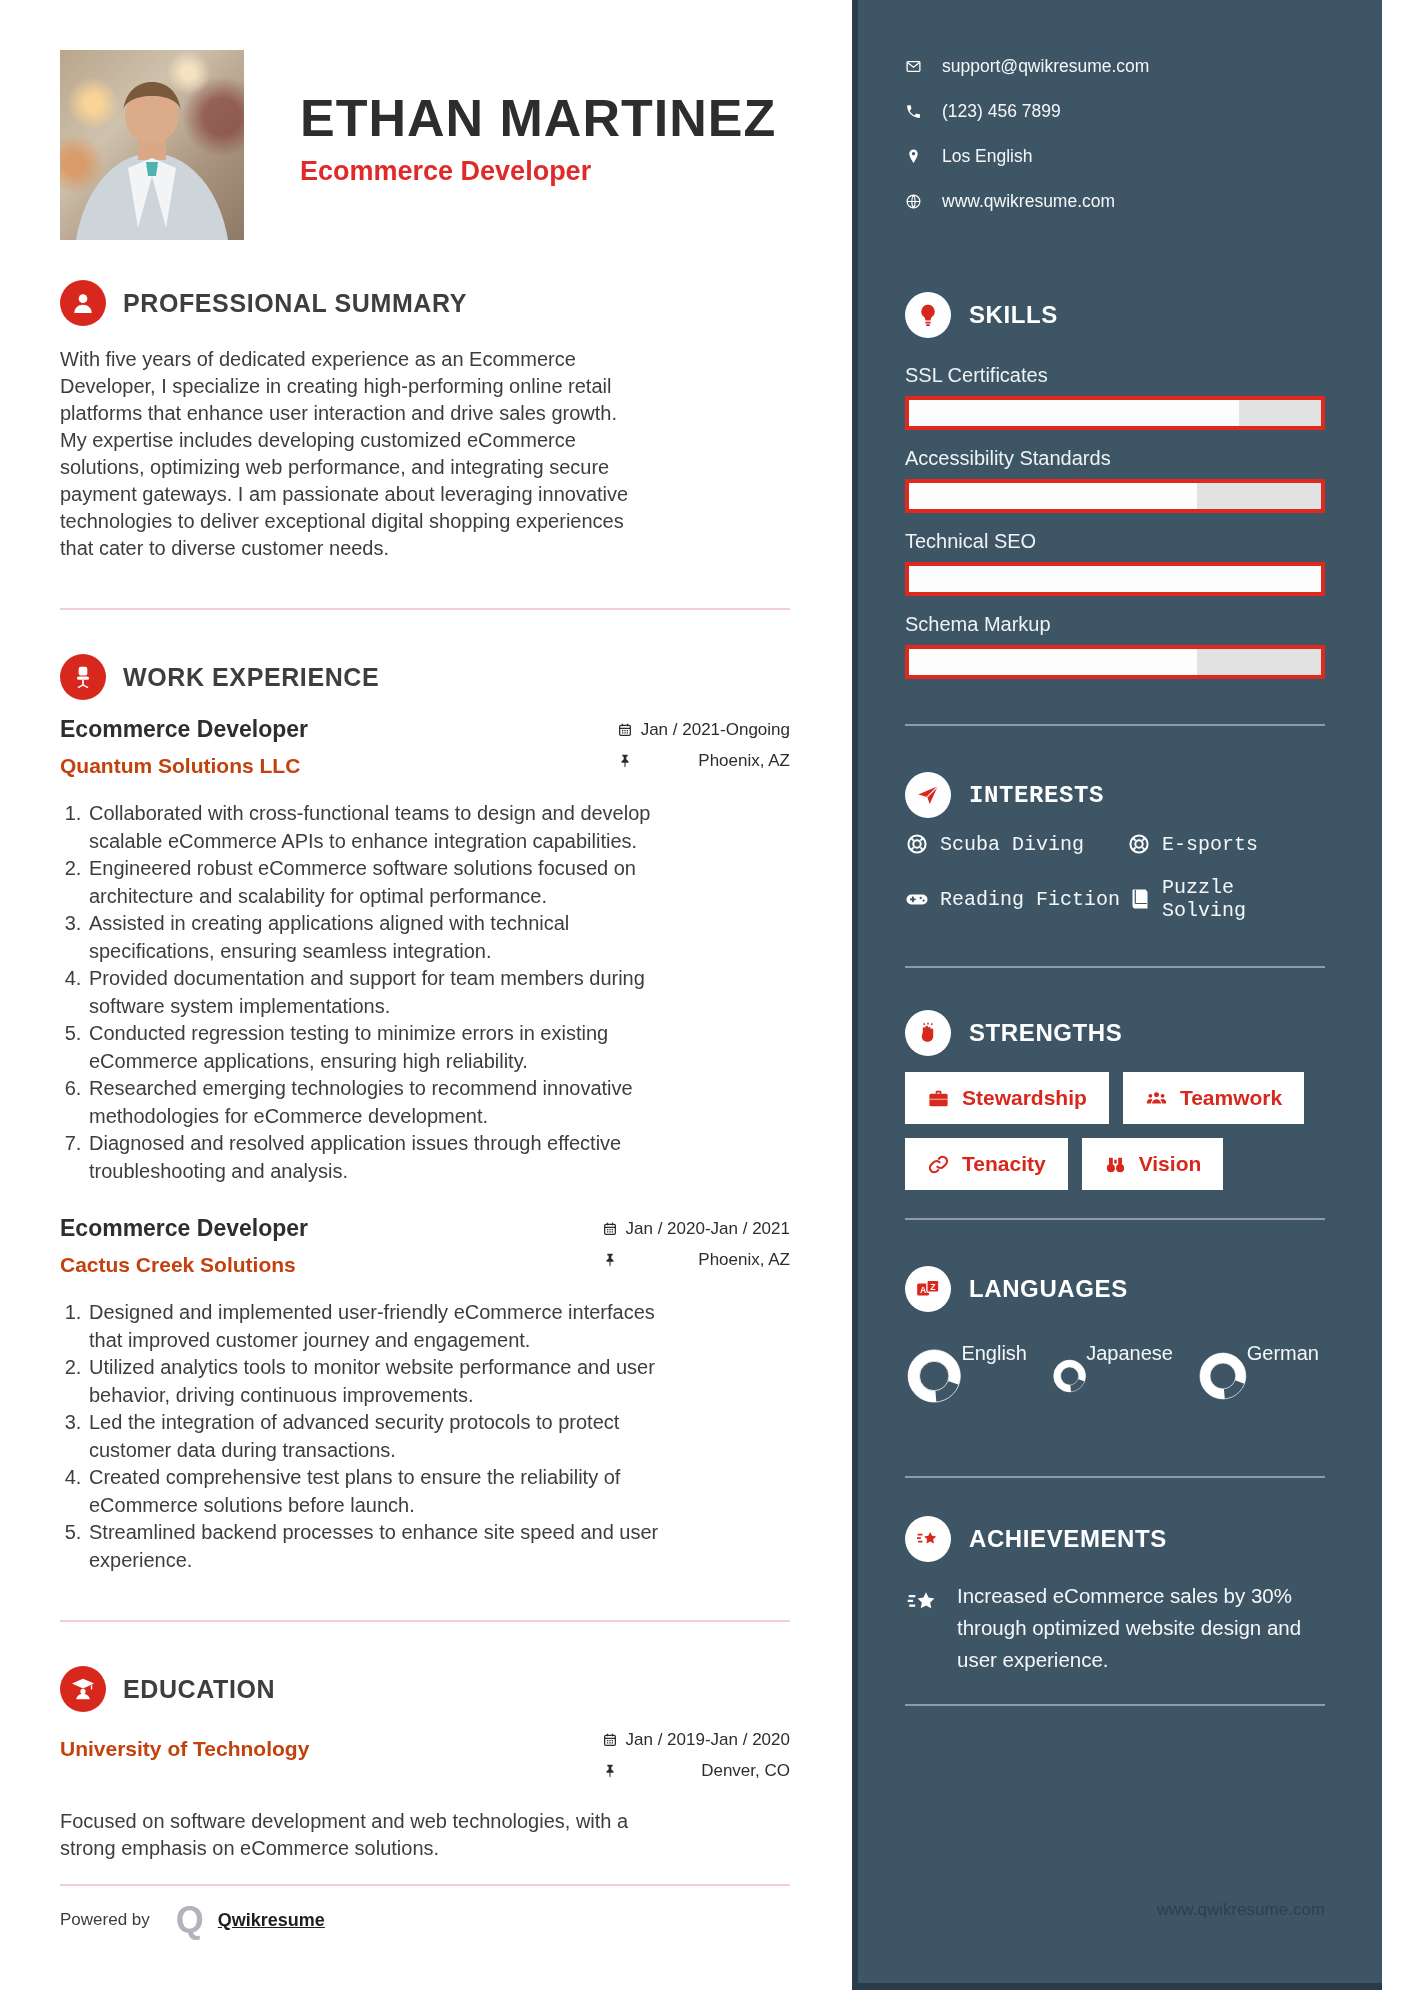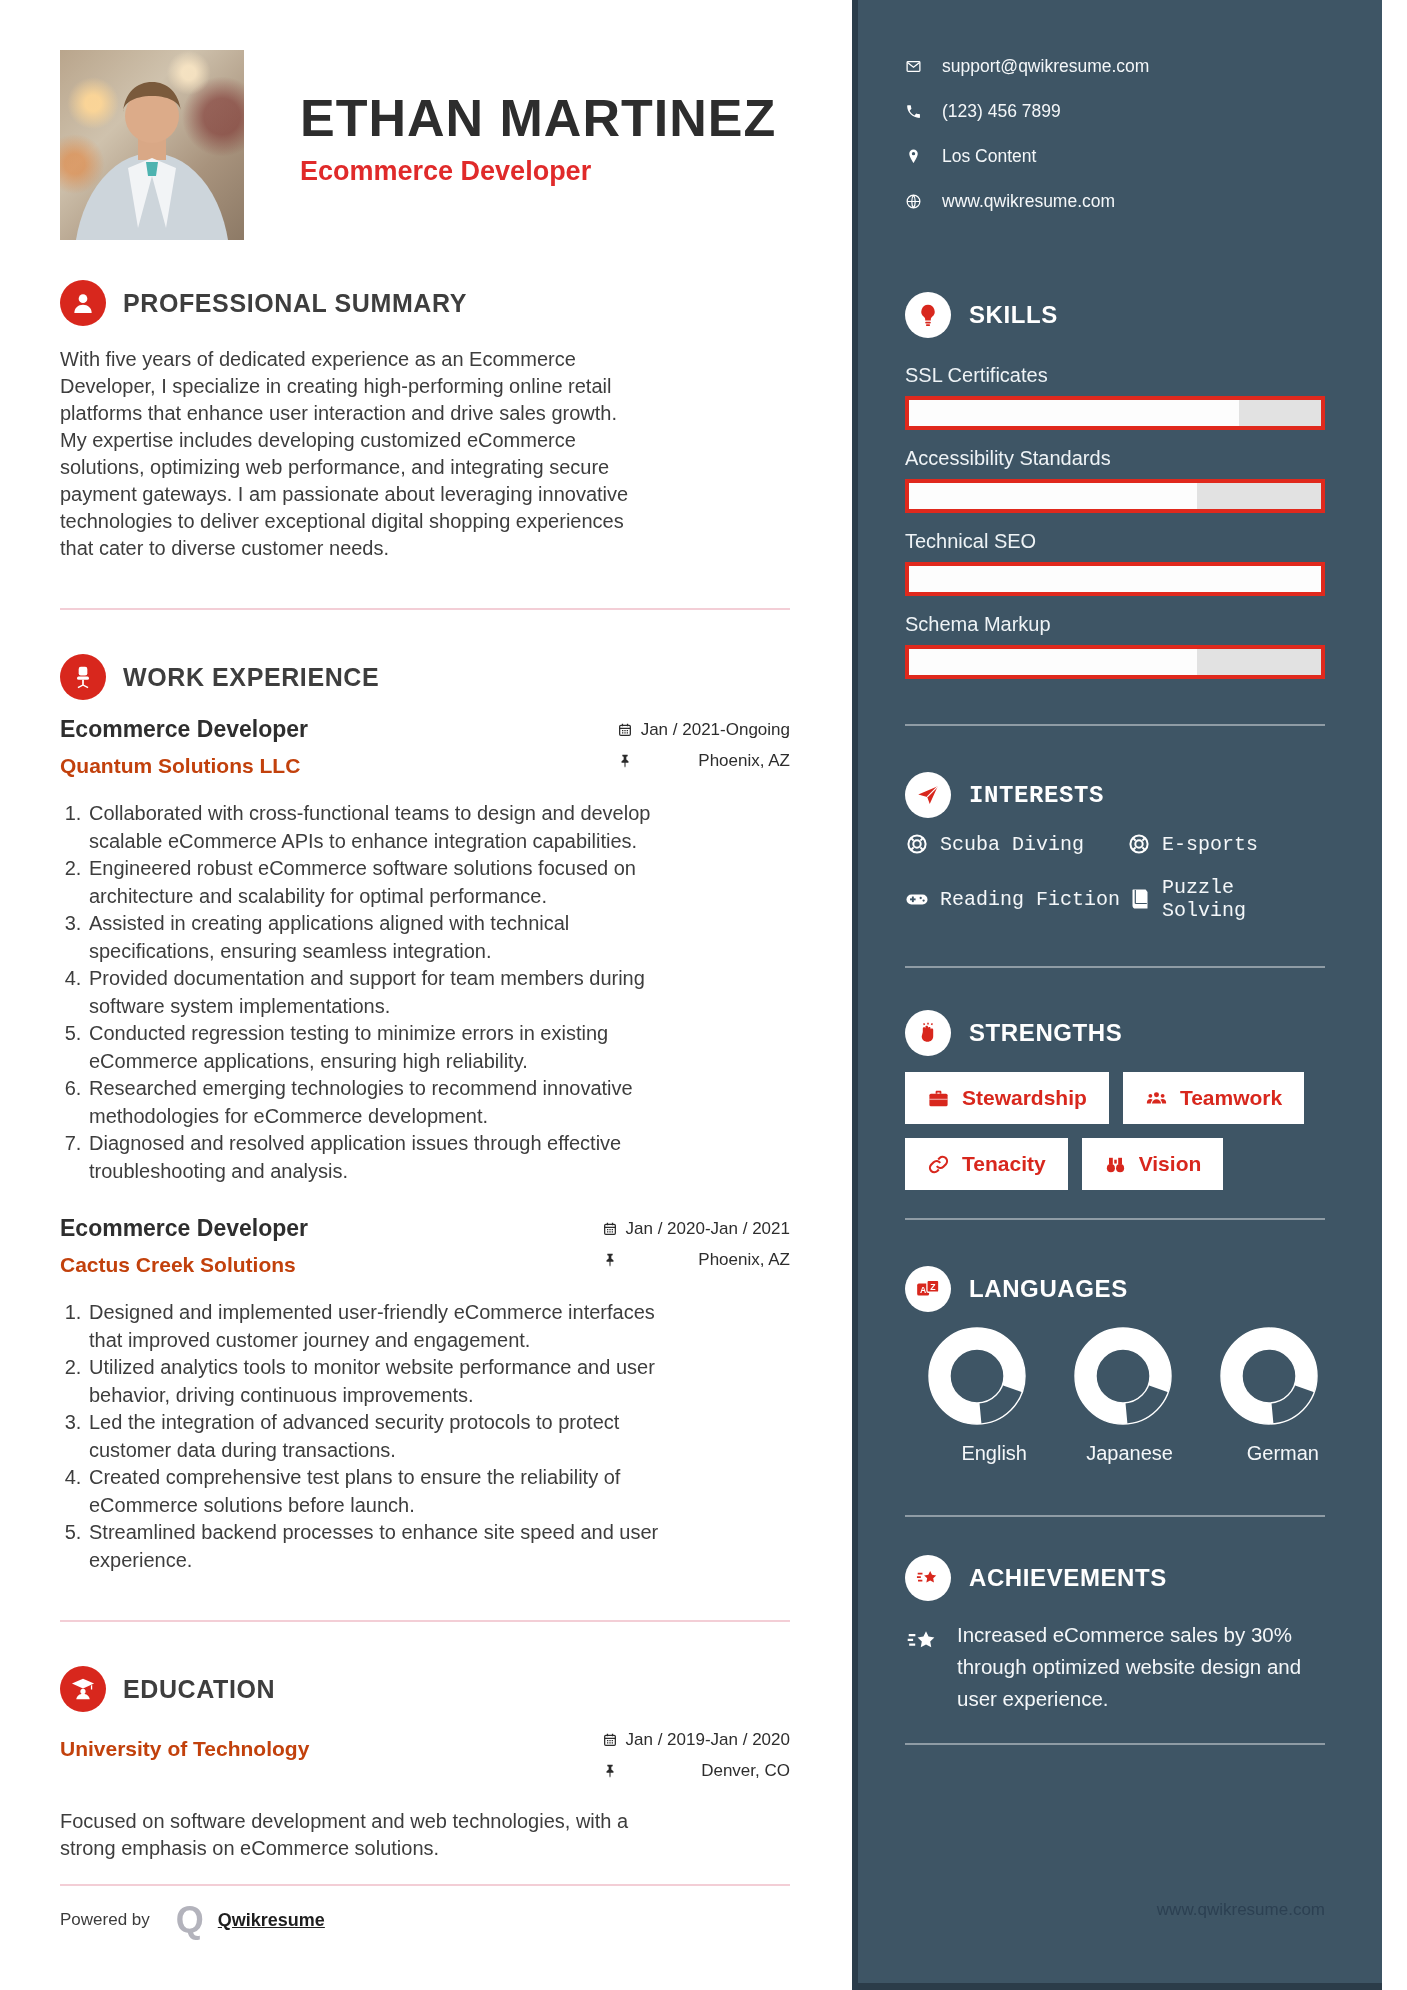--- a/index.html
+++ b/index.html
@@ -62,21 +62,21 @@
   .int-sec{margin-top:46px;font-family:Liberation Mono, monospace;}
   .int-grid{display:grid;grid-template-columns:222px 1fr;row-gap:20px;margin-top:14px;}
   .int-item{display:flex;align-items:center;gap:11px;font-size:20px;color:#f4f7f9;}
   .int-item svg{width:24px;height:24px;color:#fff;flex:none;}
   .str-sec{margin-top:42px;}
   .chips{display:flex;flex-wrap:wrap;gap:14px;margin-top:16px;}
   .chip{background:#fff;color:#d8271d;display:flex;align-items:center;gap:12px;padding:0 22px;height:52px;font-size:21px;font-weight:bold;}
   .chip svg{width:23px;height:23px;flex:none;}
   .lang-sec{margin-top:46px;}
   .donuts{display:flex;justify-content:space-between;margin-top:14px;padding:0 6px 0 2px;}
-  .donut-wrap{display:flex;flex-direction:column;align-items:flex-end;width:120px;}
+  .donut-wrap{display:flex;flex-direction:row;align-items:flex-start;width:120px;}
   .donut-wrap svg{width:100px;height:100px;}
   .lang-label{margin-top:16px;font-size:20px;color:#f4f7f9;}
   .ach-sec{margin-top:38px;}
   .ach{display:flex;gap:16px;margin-top:18px;font-size:20.5px;line-height:32px;color:#f4f7f9;max-width:400px;}
   .ach svg{width:36px;height:36px;flex:none;color:#fff;margin-top:4px;}
   .watermark{position:absolute;right:57px;top:1900px;font-size:17px;color:#2c4052;}
 </style>
 </head>
 <body>
 
@@ -255,21 +255,21 @@
       <div class="c-row">
         <svg viewBox="0 0 24 24" fill="currentColor">
             <path d="M6.6 10.8c1.5 2.9 3.8 5.2 6.7 6.7l2.2-2.2c.3-.3.7-.4 1-.3 1.2.4 2.4.6 3.6.6.6 0 1 .4 1 1V20c0 .6-.4 1-1 1C10.8 21 3 13.2 3 4c0-.6.4-1 1-1h3.4c.6 0 1 .4 1 1 0 1.3.2 2.5.6 3.6.1.4 0 .7-.3 1z"></path>
           </svg>
         <span>(123) 456 7899</span>
       </div>
       <div class="c-row">
         <svg viewBox="0 0 24 24" fill="currentColor">
             <path d="M12 2C8.7 2 6 4.7 6 8c0 4.4 6 13 6 13s6-8.6 6-13c0-3.3-2.7-6-6-6zm0 8.4A2.4 2.4 0 1 1 12 5.6a2.4 2.4 0 0 1 0 4.8z"></path>
           </svg>
-        <span>Los Content</span>
+        <span>Los English</span>
       </div>
       <div class="c-row">
         <svg viewBox="0 0 24 24" fill="none" stroke="currentColor" stroke-width="1.7">
             <circle cx="12" cy="12" r="9"></circle>
             <path d="M3 12h18M12 3c3.2 3.6 3.2 14.4 0 18M12 3c-3.2 3.6-3.2 14.4 0 18"></path>
           </svg>
         <span>www.qwikresume.com</span>
       </div>
     </div>
 

